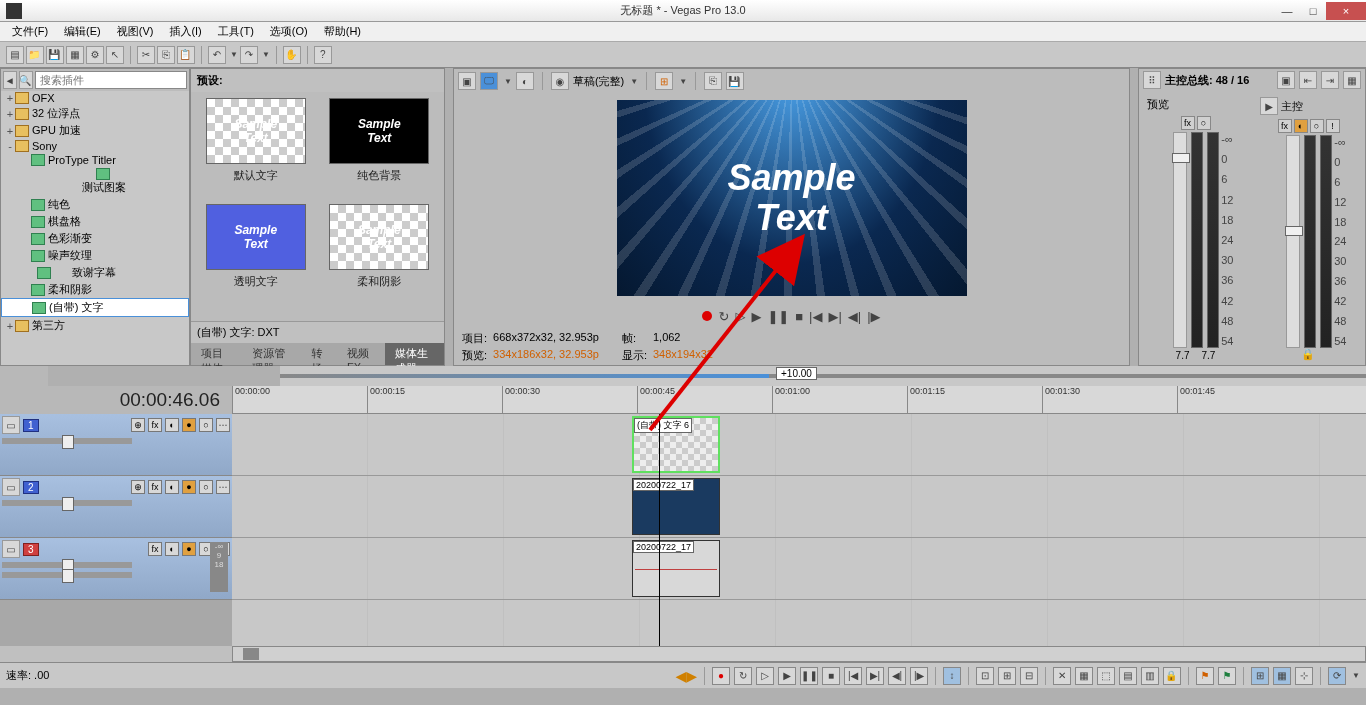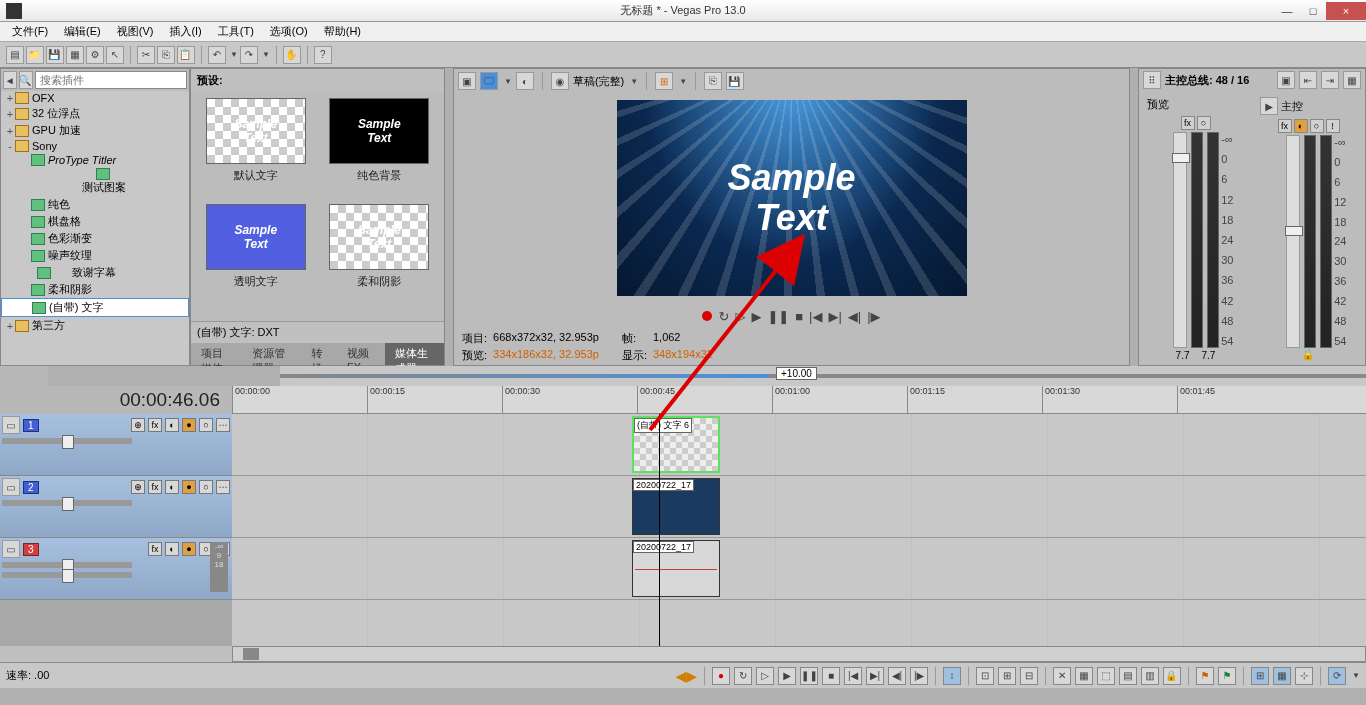--- a/index.html
+++ b/index.html
@@ -187,21 +187,21 @@
         <div class="node" style="padding-left: 4px;">
           <span class="tog">+</span>
           <span class="ico "></span>
           <span>GPU 加速</span>
         </div>
         <div class="node" style="padding-left: 4px;">
           <span class="tog">-</span>
           <span class="ico "></span>
           <span>Sony</span>
         </div>
-        <div class="node" style="padding-left: 20px; font-style: italic;">
+        <div class="node" style="padding-left: 20px;">
           <span class="tog"></span>
           <span class="ico item"></span>
           <span>ProType Titler</span>
         </div>
         <div class="node" style="padding-left: 20px; flex-direction: column;">
           <span class="tog"></span>
           <span class="ico item"></span>
           <span>测试图案</span>
         </div>
         <div class="node" style="padding-left: 20px;">

